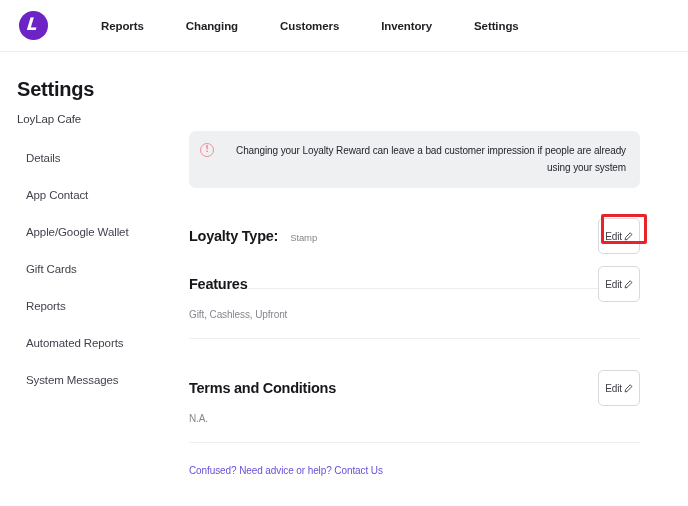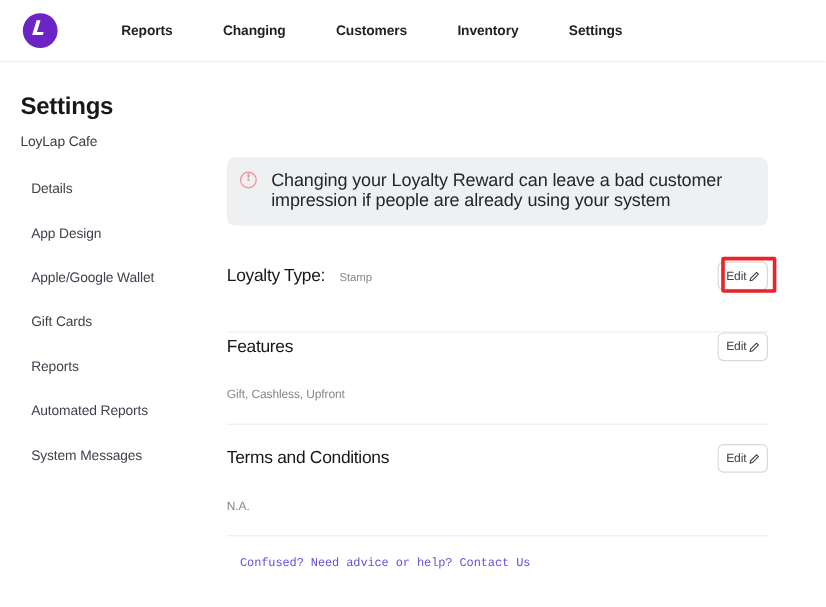--- a/index.html
+++ b/index.html
@@ -156,64 +156,65 @@
     font-size: 9px;
     line-height: 11px;
     text-align: center;
     font-weight: 700;
     margin-right: 12px;
     align-self: flex-start;
     margin-top: 3px;
     font-family: "DejaVu Sans", sans-serif;
   }
   .alert-text {
-    font-size: 15px;
+    font-size: 10px;
     color: #25252d;
     line-height: 16.5px;
     letter-spacing: -0.1px;
+    text-align: right;
   }
 
   .section {
     position: absolute;
     left: 9px;
     width: 451px;
   }
   .sec-head {
     display: flex;
     align-items: center;
     justify-content: space-between;
   }
   .sec-title-row { display: flex; align-items: baseline; }
   .sec-title {
     font-size: 14.5px;
-    font-weight: 400;
+    font-weight: 700;
     color: #17171c;
     letter-spacing: -0.25px;
   }
   .sec-value-inline {
     font-size: 9.5px;
     color: #86868f;
     margin-left: 12px;
     letter-spacing: -0.1px;
   }
   .sec-body {
     font-size: 10px;
     color: #86868f;
     letter-spacing: -0.1px;
-    margin-top: 23px;
+    margin-top: 7px;
   }
   .divider {
     height: 1px;
     background: #eeeef1;
     width: 451px;
     margin-top: 18px;
   }
 
   .edit-btn {
-    height: 24px;
+    height: 36px;
     min-width: 38px;
     padding: 0 6px;
     border: 1px solid #d8d8de;
     border-radius: 5px;
     background: #ffffff;
     display: inline-flex;
     align-items: center;
     justify-content: center;
     gap: 2px;
     cursor: pointer;
@@ -230,26 +231,25 @@
 
   .highlight-box {
     position: absolute;
     border: 3px solid #e8232a;
     border-radius: 2px;
     pointer-events: none;
   }
 
   .help-link {
     position: absolute;
-    left: 20px;
+    left: 9px;
     font-size: 10px;
     color: #6b4fd8;
     letter-spacing: -0.1px;
     cursor: pointer;
-    font-family: Liberation Mono, monospace;
   }
 </style>
 </head>
 <body>
 
 <div class="topnav">
   <div class="logo-wrap">
     <div class="logo-circle">
       <span class="logo-glyph">L</span>
     </div>
@@ -264,21 +264,21 @@
 </div>
 
 <aside class="sidebar">
   <div class="page-title">Settings</div>
   <div class="org-name">LoyLap Cafe</div>
   <ul class="side-list">
     <li class="side-item">
       <span class="side-label">Details</span>
     </li>
     <li class="side-item">
-      <span class="side-label">App Design</span>
+      <span class="side-label">App Contact</span>
     </li>
     <li class="side-item">
       <span class="side-label">Apple/Google Wallet</span>
     </li>
     <li class="side-item">
       <span class="side-label">Gift Cards</span>
     </li>
     <li class="side-item">
       <span class="side-label">Reports</span>
     </li>
@@ -309,21 +309,21 @@
         <span class="pencil">
           <svg viewBox="0 0 16 16" fill="none" stroke="currentColor" stroke-width="1.6" stroke-linecap="round" stroke-linejoin="round">
             <path d="M11.5 1.8l2.7 2.7L5.4 13.3 1.9 14.1l.8-3.5z"></path>
           </svg>
         </span>
       </button>
     </div>
     <div class="divider" style="margin-top:34px;"></div>
   </section>
 
-  <section class="section" style="top:225px;">
+  <section class="section" style="top:214px;">
     <div class="sec-head">
       <span class="sec-title">Features</span>
       <button class="edit-btn">
         <span>Edit</span>
         <span class="pencil">
           <svg viewBox="0 0 16 16" fill="none" stroke="currentColor" stroke-width="1.6" stroke-linecap="round" stroke-linejoin="round">
             <path d="M11.5 1.8l2.7 2.7L5.4 13.3 1.9 14.1l.8-3.5z"></path>
           </svg>
         </span>
       </button>

